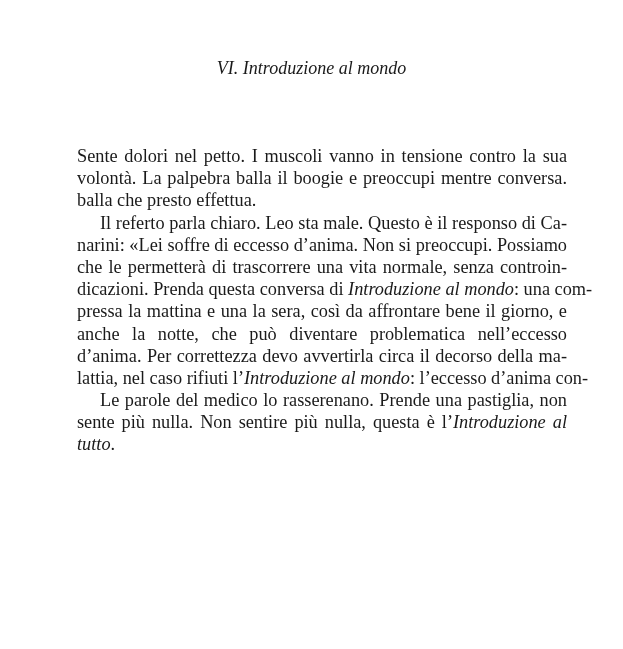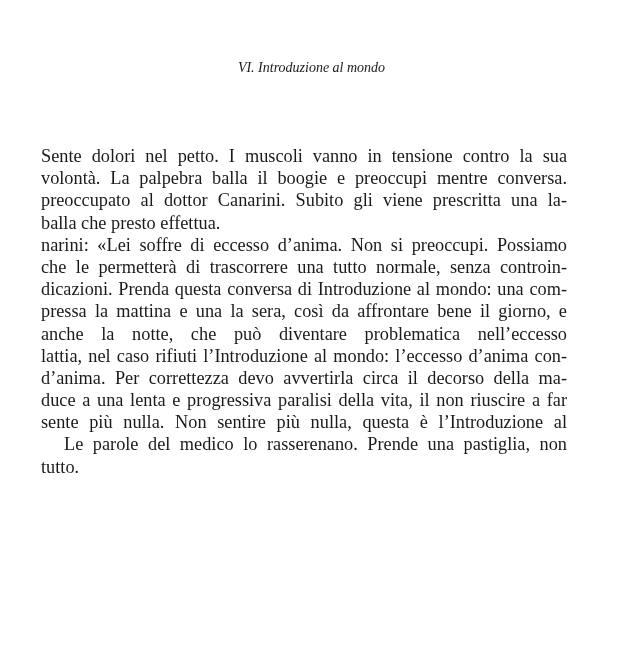--- a/index.html
+++ b/index.html
@@ -4,53 +4,52 @@
 <style>
   html, body { margin: 0; padding: 0; background: #ffffff; }
   body { width: 623px; height: 649px; overflow: hidden; position: relative; }
   .page {
     position: absolute; left: 0; top: 0; width: 623px; height: 649px;
     font-family: "Liberation Serif", "DejaVu Serif", serif;
     color: #1a1a1a;
   }
   .chapter-title {
     position: absolute; left: 0; top: 56px; width: 623px;
-    text-align: center; font-style: italic; font-size: 14px;
+    text-align: center; font-style: italic; font-size: 18px;
     line-height: 24px;
   }
   .body-text {
     position: absolute; left: 41px; top: 145px; width: 526px;
     font-size: 18.3px; line-height: 22.2px;
   }
-  .line { display: block; white-space: nowrap; text-align: justify; text-align-last: justify; height: 22.2px; }
+  .line { display: block; white-space: nowrap; text-align: justify; text-align-last: justify; height: 22.2px; margin-left: 36px; }
   .line.last { text-align-last: left; }
   .line.indent { padding-left: 23px; }
-  .it { }
+  .it { font-style: italic; }
 </style>
 </head>
 <body>
 
 <div class="page">
   <div class="chapter-title">VI. Introduzione al mondo</div>
   <div class="body-text" id="body-text">
       <div>
         <span class="line"><span>Sente dolori nel petto. I muscoli vanno in tensione contro la sua</span></span>
         <span class="line"><span>volontà. La palpebra balla il boogie e preoccupi mentre conversa.</span></span>
-        <span class="line"><span>preoccupato al dottor Canarini. Subito gli viene prescritta una la-</span></span>
         <span class="line last"><span>balla che presto effettua.</span></span>
       </div>
       <div>
+        <span class="line indent"><span>Il referto parla chiaro. Leo sta male. Questo è il responso di Ca-</span></span>
         <span class="line"><span>narini: «Lei soffre di eccesso d’anima. Non si preoccupi. Possiamo</span></span>
-        <span class="line"><span>che le permetterà di trascorrere una tutto normale, senza controin-</span></span>
+        <span class="line"><span>che le permetterà di trascorrere una vita normale, senza controin-</span></span>
         <span class="line"><span>dicazioni. Prenda questa conversa di </span><span class="it">Introduzione al mondo</span><span>: una com-</span></span>
         <span class="line"><span>pressa la mattina e una la sera, così da affrontare bene il giorno, e</span></span>
         <span class="line"><span>anche la notte, che può diventare problematica nell’eccesso</span></span>
+        <span class="line"><span>d’anima. Per correttezza devo avvertirla circa il decorso della ma-</span></span>
         <span class="line"><span>lattia, nel caso rifiuti l’</span><span class="it">Introduzione al mondo</span><span>: l’eccesso d’anima con-</span></span>
-        <span class="line"><span>d’anima. Per correttezza devo avvertirla circa il decorso della ma-</span></span>
-        <span class="line"><span>duce a una lenta e progressiva paralisi della vita, il non riuscire a far</span></span>
       </div>
       <div>
+        <span class="line indent"><span>Le parole del medico lo rasserenano. Prende una pastiglia, non</span></span>
         <span class="line"><span>sente più nulla. Non sentire più nulla, questa è l’</span><span class="it">Introduzione al</span></span>
-        <span class="line indent"><span>Le parole del medico lo rasserenano. Prende una pastiglia, non</span></span>
         <span class="line last"><span class="it">tutto</span><span>.</span></span>
       </div>
     </div>
 </div>
 
 </body></html>

